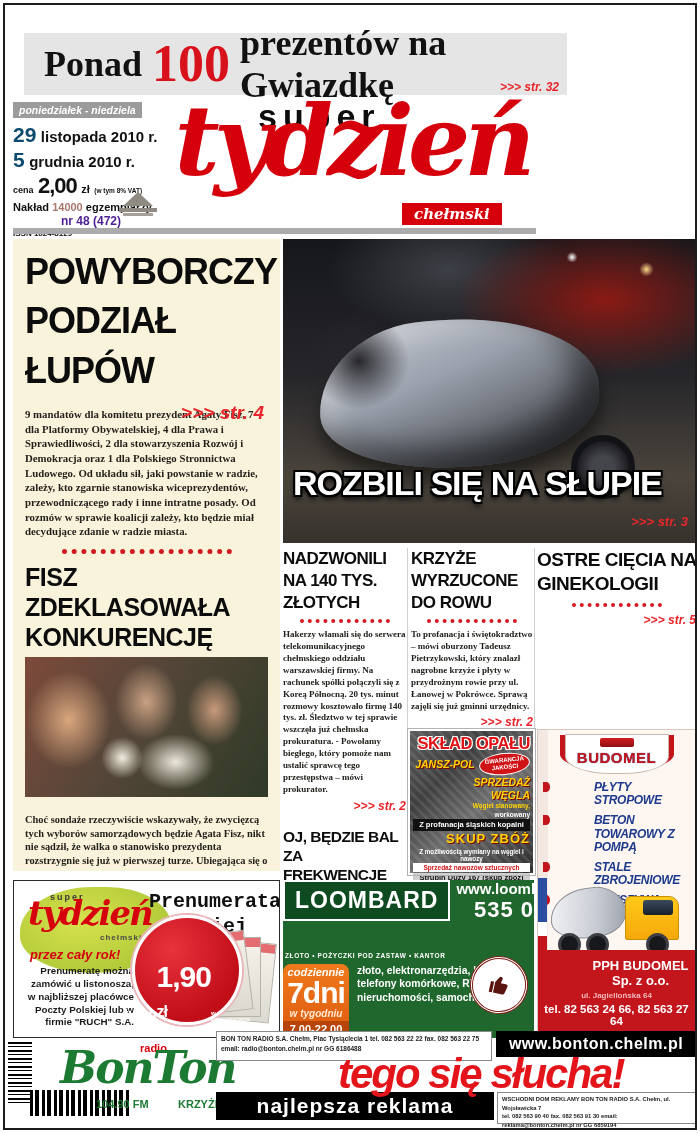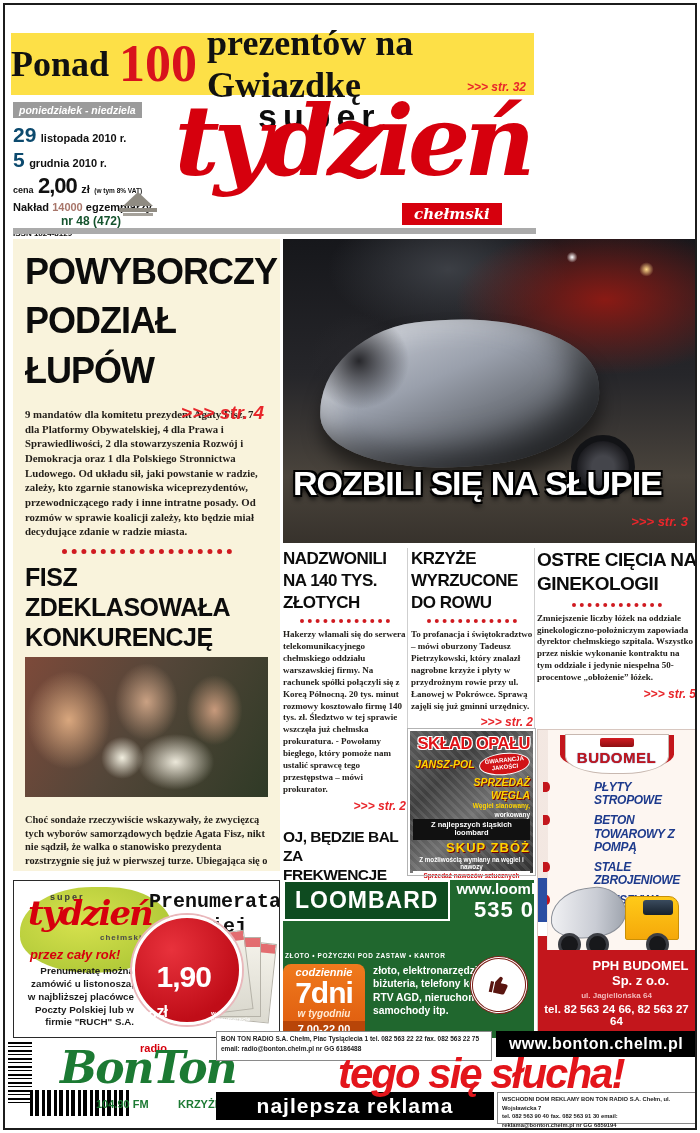--- a/index.html
+++ b/index.html
@@ -3,22 +3,22 @@
 <meta charset="utf-8">
 <style>
   html,body{margin:0;padding:0;background:#e9e9e9;}
   #page{position:relative;width:700px;height:1133px;background:#fff;margin:0 auto;
         font-family:"Liberation Sans",sans-serif;overflow:hidden;}
   .abs{position:absolute;}
   #frame{position:absolute;inset:3px;border:2px solid #1c1c1c;pointer-events:none;z-index:50;}
   .ref{font-style:italic;font-weight:700;color:#e8262b;}
 
   
-  #banner{left:11px;top:33px;width:523px;height:62px;background:#fde047;
-          display:flex;align-items:center;justify-content:center;gap:10px;}
+  #banner{left:24px;top:33px;width:523px;height:62px;background:#e5e5e5;
+          display:flex;align-items:center;justify-content:center;gap:10px;padding-left:20px;}
   #banner .pre,#banner .post{font-family:"Liberation Serif",serif;font-weight:700;font-size:36px;color:#111;}
   #banner .num{font-family:"Liberation Serif",serif;font-weight:700;font-size:52px;color:#d8121c;line-height:1;}
   #banner-ref{right:8px;bottom:1px;font-size:12px;}
 
   
   #promo{left:540px;top:33px;width:157px;height:198px;overflow:hidden;
     background:linear-gradient(180deg,#c6c0b6 0%,#847d74 35%,#4a4540 70%,#2e2b28 100%);}
   .promo-head{position:absolute;left:56px;top:24px;width:46px;height:58px;border-radius:50%;
     background:radial-gradient(circle at 40% 35%,#dcc0a0,#a28262 80%);}
   .promo-robe{position:absolute;left:12px;top:74px;width:132px;height:130px;border-radius:45% 45% 0 0;
@@ -29,29 +29,29 @@
   .promo-title{position:absolute;left:8px;font-weight:700;font-size:16px;color:#35a23d;
     text-shadow:1px 1px 0 #05250a,-1px -1px 0 #05250a;letter-spacing:.5px;}
   #promo-sub{position:absolute;left:8px;bottom:8px;font-weight:700;font-size:16px;color:#fff;
     text-shadow:1px 1px 1px #000;}
 
   
   #mast-info{left:13px;top:100px;width:160px;font-weight:700;color:#111;}
   #mast-sched{display:inline-block;background:#9b9b9b;color:#fff;font-style:italic;
     font-size:10.5px;padding:2px 6px;margin-bottom:4px;}
   .dnum{color:#0c4a6e;font-size:21px;font-weight:700;}
-  .dtxt{font-size:11px;font-weight:700;}
+  .dtxt{font-size:15px;font-weight:700;}
   .mline{line-height:1.15;margin-top:1px;}
   #price-line .lbl{font-size:9px;}
   #price-line .val{font-size:22px;letter-spacing:-1px;}
   #price-line .unit{font-size:11px;}
   #price-line .vat{font-size:6.5px;}
   #circ-line{font-size:11px;margin-top:2px;}
   #circ-line .cnum{color:#a8766a;}
-  #issue-line{color:#14532d;font-size:12px;margin-top:1px;padding-left:48px;}
+  #issue-line{color:#4c1d95;font-size:12px;margin-top:1px;padding-left:48px;}
   .tiny-line{font-size:8px;margin-top:1px;}
   #stamp{position:absolute;left:118px;top:192px;width:40px;height:30px;}
   #stamp .tri{width:0;height:0;border-left:15px solid transparent;border-right:15px solid transparent;
     border-bottom:14px solid #8f8b82;margin:0 auto;}
   #stamp .bar1{width:38px;height:4px;background:#8f8b82;margin:2px auto 1px;}
   #stamp .bar2{width:30px;height:3px;background:#a5a19a;margin:0 auto;}
   #title-super{left:258px;top:97px;font-size:34px;font-weight:700;letter-spacing:6px;color:#0d0d0d;}
   #title-main{left:168px;top:90px;width:368px;text-align:center;font-family:"DejaVu Serif",serif;
     font-style:italic;font-weight:700;font-size:98px;line-height:1.05;color:#d6000d;letter-spacing:-6px;}
   #title-region{left:402px;top:203px;background:#d6000d;color:#fff;font-family:"DejaVu Serif",serif;
@@ -194,21 +194,21 @@
   #loombard{left:283px;top:880px;width:251px;height:158px;box-sizing:border-box;background:#20672e;
     padding:0;color:#fff;overflow:hidden;}
   #loom-head{display:flex;justify-content:space-between;align-items:flex-start;gap:6px;}
   #loom-logo-box{background:#0e4b20;border:2px solid #fff;padding:5px 10px;}
   #loom-logo{font-weight:700;font-size:23px;letter-spacing:1px;}
   #loom-right-head{text-align:right;line-height:1.15;}
   #loom-web{font-weight:700;font-size:15px;}
   #loom-phone{font-weight:700;font-size:22px;letter-spacing:1px;}
   #loom-tagline{font-weight:700;font-size:6.5px;letter-spacing:.6px;margin:4px 0 5px 2px;}
   #loom-row{display:flex;gap:8px;}
-  #loom-badge{width:82px;flex:none;background:linear-gradient(#f07a1d,#dd5a0e);border-radius:8px;
+  #loom-badge{width:66px;flex:none;background:linear-gradient(#f07a1d,#dd5a0e);border-radius:8px;
     text-align:center;padding:2px 0 0;overflow:hidden;}
   #badge-top{font-weight:700;font-size:11px;font-style:italic;}
   #badge-big{font-weight:700;font-size:30px;line-height:1;letter-spacing:-1px;}
   #badge-mid{font-style:italic;font-weight:700;font-size:10px;color:#ffe9d2;}
   #badge-hours{background:#b84508;font-weight:700;font-size:11px;margin-top:2px;padding:2px 0;}
   #loom-body{font-weight:700;font-size:10.3px;line-height:1.3;}
   #loom-stamp{position:absolute;right:6px;top:76px;width:52px;height:52px;border-radius:50%;
     background:#fff;border:3px double #7c1f18;display:flex;align-items:center;justify-content:center;
     transform:rotate(12deg);}
 
@@ -308,40 +308,39 @@
   </div>
   <div id="col2" class="abs newscol">
     <div class="colhead">KRZYŻE WYRZUCONE DO ROWU</div>
     <div class="dots-sm"></div>
     <div class="colbody">To profanacja i świętokradztwo – mówi oburzony Tadeusz Pietrzykowski, który znalazł nagrobne krzyże i płyty w przydrożnym rowie przy ul. Łanowej w Pokrówce. Sprawą zajęli się już gminni urzędnicy.</div>
     <div class="colref ref">&gt;&gt;&gt; str. 2</div>
   </div>
   <div id="col3" class="abs newscol">
     <div class="colhead">OSTRE CIĘCIA NA GINEKOLOGII</div>
     <div class="dots-sm"></div>
-    <div class="colbody">Zmniejszenie liczby łóżek na oddziale ginekologiczno-położniczym zapowiada dyrektor chełmskiego szpitala. Wszystko przez niskie wykonanie kontraktu na tym oddziale i jedynie niespełna 50-procentowe „obłożenie” łóżek.</div>
     <div class="colref ref">&gt;&gt;&gt; str. 5</div>
   </div>
   <div class="abs vrule" style="left:407px;"></div>
   <div class="abs vrule" style="left:534px;"></div>
 
   <div id="coal" class="abs">
     <div id="coal-title">SKŁAD OPAŁU</div>
     <div class="coal-row">
       <span id="coal-brand">JANSZ-POL</span>
       <span id="coal-badge">
         <span>GWARANCJA</span><br>
         <span>JAKOŚCI</span>
       </span>
     </div>
     <div class="coal-yel">SPRZEDAŻ</div>
     <div class="coal-yel">WĘGLA</div>
     <div class="coal-sm">Węgiel sianowany,</div>
     <div class="coal-sm2">workowany</div>
-    <div id="coal-banner">Z najlepszych śląskich loombard</div>
+    <div id="coal-banner">Z profanacja śląskich kopalni</div>
     <div id="coal-sub">SKUP ZBÓŻ</div>
     <div id="coal-note1">Z możliwością wymiany na węgiel i nawozy</div>
     <div id="coal-note2">Sprzedaż nawozów sztucznych</div>
     <div id="coal-addr">Strupin Duży 167 (skup zbóż)</div>
     <div id="coal-phone">tel. 82 563 88 01, 502 685 284</div>
   </div>
 
   <div id="budomel" class="abs">
     <div id="bud-shield">
       <div id="bud-truck-icon"></div>

